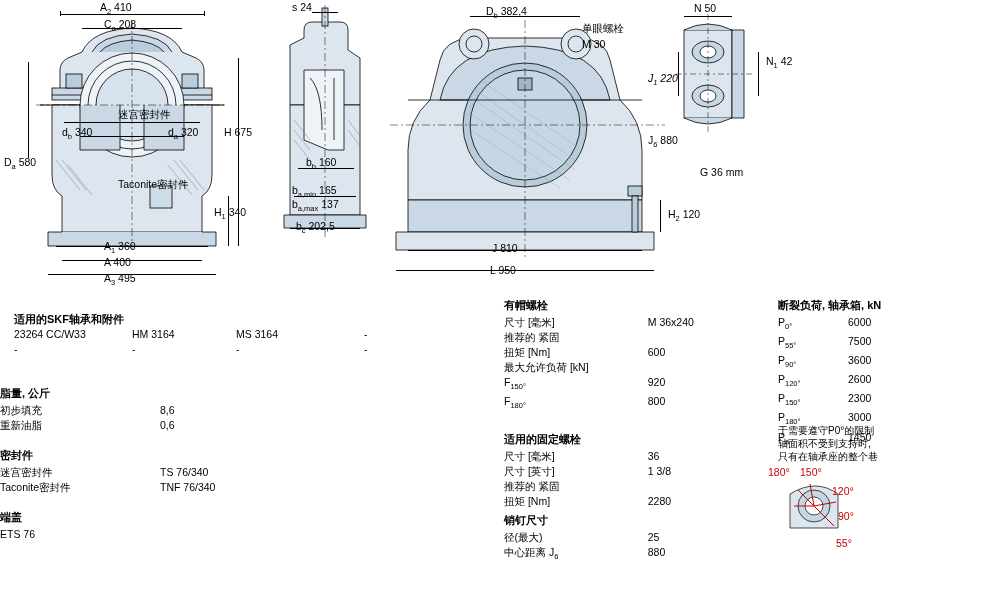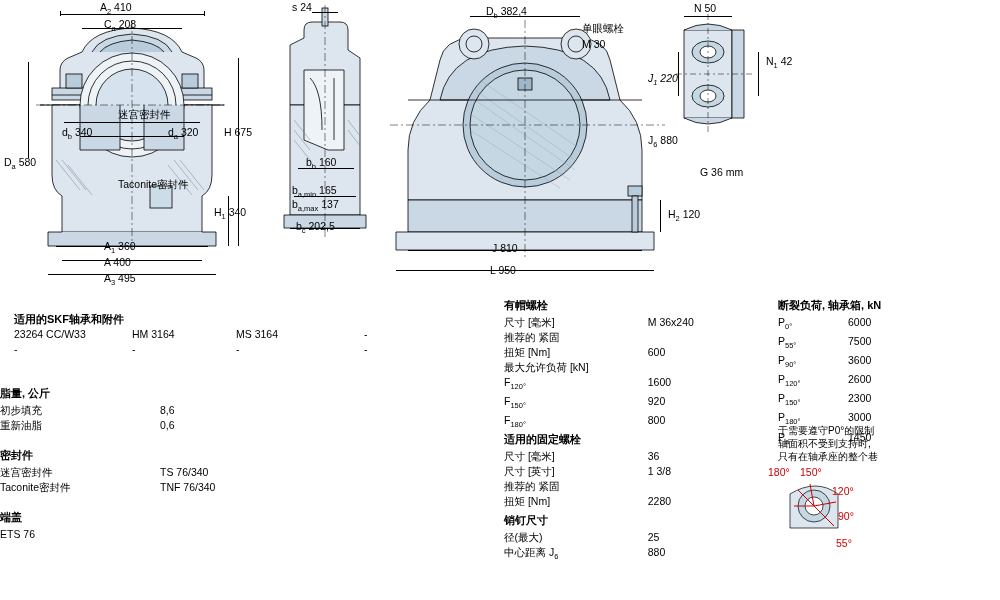--- a/index.html
+++ b/index.html
@@ -325,24 +325,20 @@
   </div>
   <div class="row">
     <div style="width:150px">扭矩 [Nm]</div>
     <div style="width:90px">600</div>
   </div>
   <div class="row">
     <div style="width:150px">最大允许负荷 [kN]</div>
     <div style="width:90px"></div>
   </div>
   <div class="row">
-    <div style="width:150px"><span>F</span><span class="sub">120°</span></div>
-    <div style="width:90px">1600</div>
-  </div>
-  <div class="row">
     <div style="width:150px"><span>F</span><span class="sub">150°</span></div>
     <div style="width:90px">920</div>
   </div>
   <div class="row">
     <div style="width:150px"><span>F</span><span class="sub">180°</span></div>
     <div style="width:90px">800</div>
   </div>
 </div>
 
 <div class="tbl" style="left:504px;top:432px;width:230px;">

